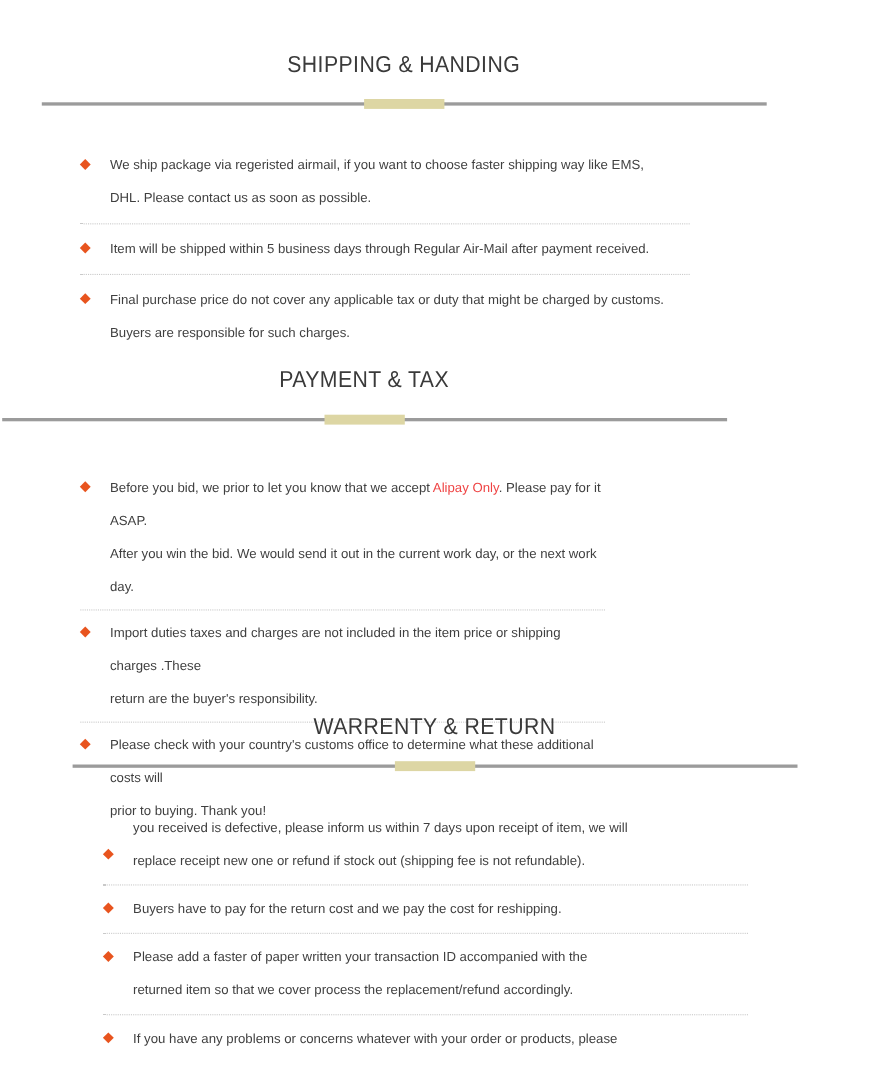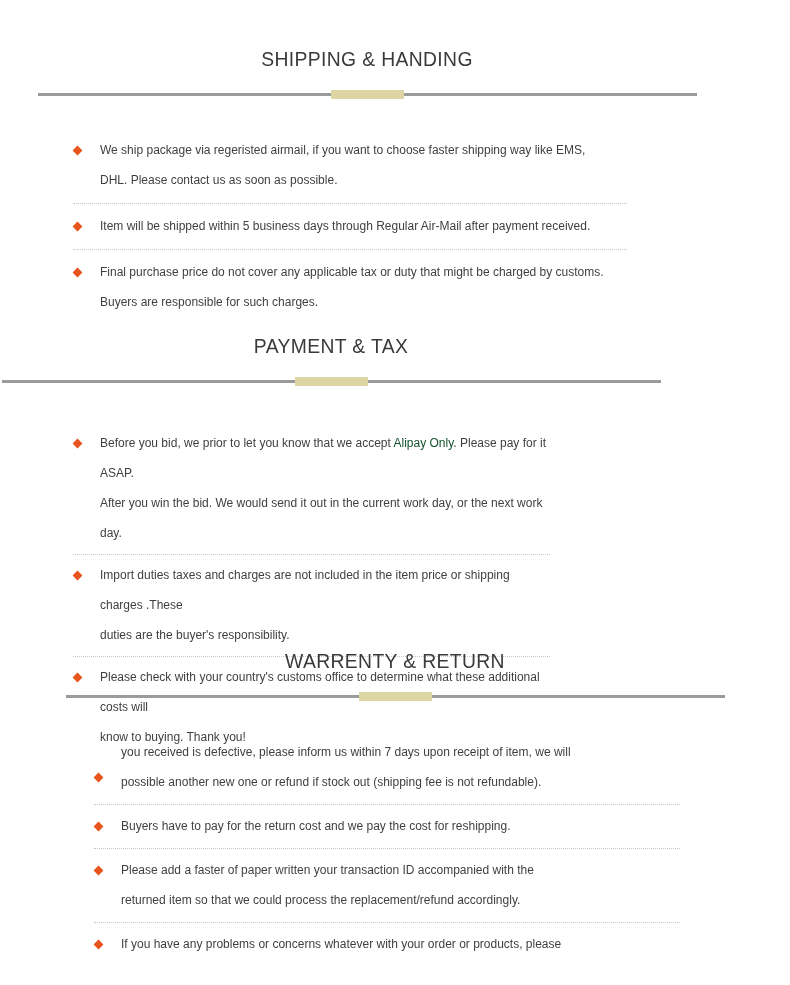--- a/index.html
+++ b/index.html
@@ -98,21 +98,21 @@
   .item.bullet-line2 .bullet {
     top: 25px;
   }
   .sep {
     border: 0;
     border-top: 1px dotted #c9c9c9;
     margin: 0;
     height: 0;
   }
   .red {
-    color: #14532d;
+    color: #ef4444;
   }
 
   
   .block-shipping { position: absolute; left: 0; top: 30px; width: 734px; }
   .block-payment  { position: absolute; left: 0; top: 317px; width: 662px; }
   .block-warranty { position: absolute; left: 0; top: 632px; width: 790px; }
 
   .body-shipping { margin: 36px 0 0 0; padding: 0 107px 0 73px; }
   .body-payment  { margin: 42px 0 0 0; padding: 0 112px 0 73px; }
   .body-warranty { margin: 36px 0 0 0; padding: 0 110px 0 94px; }
@@ -163,54 +163,54 @@
     <ul class="list body-payment">
       <li class="item">
         <span class="bullet"></span>
         <div><span>Before you bid, we prior to let you know that we accept </span><span class="red">Alipay Only</span><span>. Please pay for it ASAP.</span></div>
         <div>After you win the bid. We would send it out in the current work day, or the next work day.</div>
       </li>
       <hr class="sep">
       <li class="item">
         <span class="bullet"></span>
         <div>Import duties taxes and charges are not included in the item price or shipping charges .These</div>
-        <div>duties are the buyer's responsibility.</div>
+        <div>return are the buyer's responsibility.</div>
       </li>
       <hr class="sep">
       <li class="item">
         <span class="bullet"></span>
         <div>Please check with your country's customs office to determine what these additional costs will</div>
-        <div>know to buying. Thank you!</div>
+        <div>prior to buying. Thank you!</div>
       </li>
     </ul>
   </section>
 
   <section class="section block-warranty">
     <h2 class="section-title">WARRENTY &amp; RETURN</h2>
     <div class="divider">
       <div class="rule"></div>
       <div class="accent"></div>
     </div>
 
     <ul class="list body-warranty">
       <li class="item bullet-line2">
         <span class="bullet"></span>
         <div>you received is defective, please inform us within 7 days upon receipt of item, we will</div>
-        <div>possible another new one or refund if stock out (shipping fee is not refundable).</div>
+        <div>replace receipt new one or refund if stock out (shipping fee is not refundable).</div>
       </li>
       <hr class="sep">
       <li class="item">
         <span class="bullet"></span>
         <div>Buyers have to pay for the return cost and we pay the cost for reshipping.</div>
       </li>
       <hr class="sep">
       <li class="item">
         <span class="bullet"></span>
         <div>Please add a faster of paper written your transaction ID accompanied with the</div>
-        <div>returned item so that we could process the replacement/refund accordingly.</div>
+        <div>returned item so that we cover process the replacement/refund accordingly.</div>
       </li>
       <hr class="sep">
       <li class="item">
         <span class="bullet"></span>
         <div>If you have any problems or concerns whatever with your order or products, please</div>
 
       </li>
     </ul>
   </section>
 

